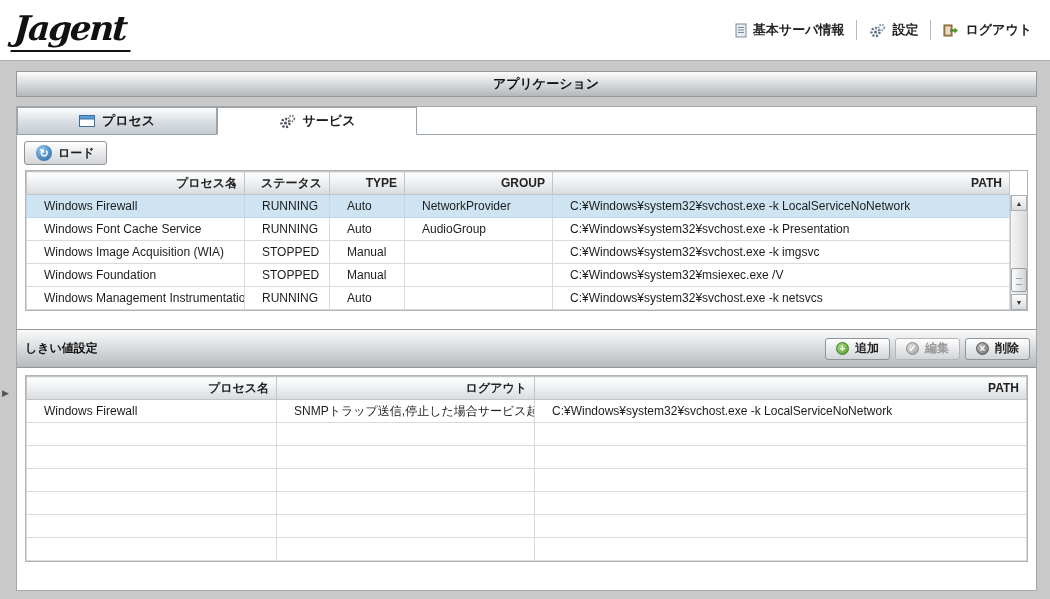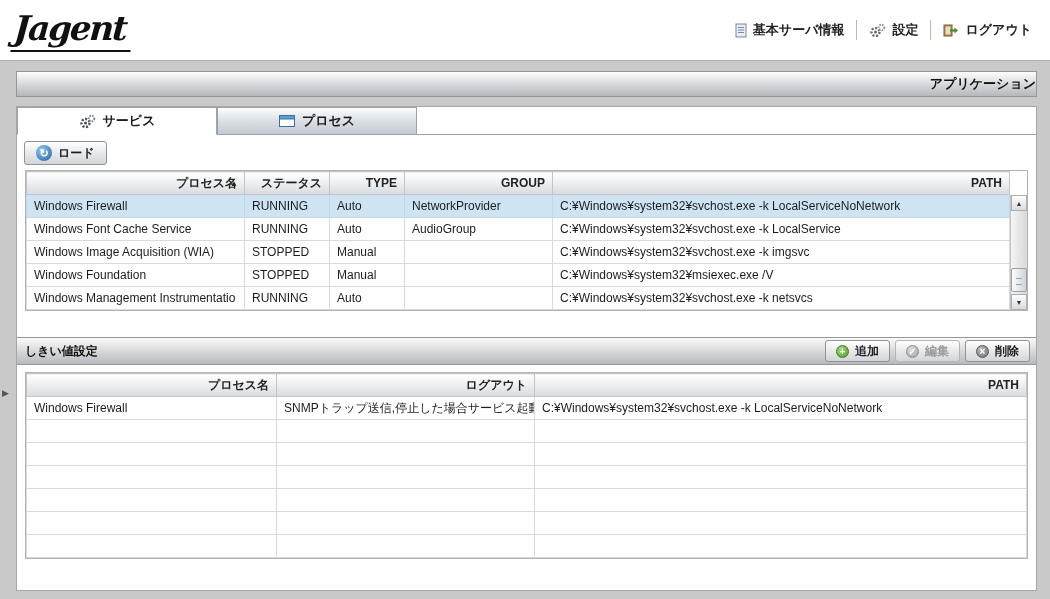--- a/index.html
+++ b/index.html
@@ -11,52 +11,52 @@
   .logo { font-family: "DejaVu Serif", serif; font-style: italic; font-weight: bold; font-size: 34px; letter-spacing: -2px; color: #111; border-bottom: 2px solid #111; padding: 0 6px 2px 2px; transform: skewX(-4deg); }
   .nav { display: flex; align-items: center; gap: 12px; justify-content: center; }
   .nav-item { display: flex; align-items: center; gap: 6px; font-weight: bold; font-size: 13px; color: #222; cursor: pointer; background: none; border: none; }
   .vsep { width: 1px; height: 20px; background: #b8b8b8; }
   .ic { display: inline-flex; align-items: center; }
 
   
   .main { position: relative; height: 539px; background: #c9c9c9; border-top: 1px solid #aeaeae; padding: 10px 13px 0 16px; }
   .panel-handle { position: absolute; left: 0; top: 322px; width: 11px; height: 20px; display: flex; align-items: center; justify-content: center; color: #555; font-size: 9px; cursor: pointer; }
 
-  .title-bar { height: 26px; border: 1px solid #979797; background: linear-gradient(#fdfdfd, #d4d7da 55%, #b4b8bc); display: flex; align-items: center; justify-content: flex-end; font-weight: bold; font-size: 13px; color: #111; padding-left: 39px; }
+  .title-bar { height: 26px; border: 1px solid #979797; background: linear-gradient(#fdfdfd, #d4d7da 55%, #b4b8bc); display: flex; align-items: center; justify-content: center; font-weight: bold; font-size: 13px; color: #111; padding-left: 39px; }
 
   .panel { margin-top: 9px; height: 485px; background: #fff; border: 1px solid #a7a7a7; overflow: hidden; }
 
   
   .tabs { height: 28px; display: flex; align-items: flex-end; border-bottom: 1px solid #9aa4ad; background: #fff; }
   .tab { width: 200px; height: 27px; display: flex; align-items: center; justify-content: center; gap: 7px; font-weight: bold; font-size: 13px; border: 1px solid #9aa4ad; border-bottom: none; background: linear-gradient(#fcfdfe, #d8dde2 55%, #c4cbd2); cursor: pointer; }
   .tab.active { background: #fff; margin-bottom: -1px; height: 28px; border-bottom: 1px solid #fff; }
 
   
   .toolbar { padding: 6px 7px 5px 7px; }
   .btn { display: inline-flex; align-items: center; gap: 6px; height: 24px; padding: 0 11px; border: 1px solid #8f9499; border-radius: 3px; background: linear-gradient(#ffffff, #e7e9eb 50%, #d3d6d9); font-weight: bold; font-size: 12px; color: #1c1c1c; cursor: pointer; font-family: inherit; }
   .load-ic { width: 16px; height: 16px; border-radius: 50%; background: radial-gradient(circle at 35% 30%, #8fc6ee, #1d62a0); color: #fff; font-size: 11px; line-height: 16px; text-align: center; }
 
   
   .table-area { margin: 0 8px; display: flex; border: 1px solid #b3b3b3; }
   table.grid { border-collapse: collapse; table-layout: fixed; width: 100%; background: #fff; }
   table.grid th { height: 23px; padding: 0 7px; text-align: right; font-size: 12px; font-weight: bold; color: #222; background: linear-gradient(#ffffff, #eaedef 55%, #d9dcdf); border: 1px solid #c2c5c8; white-space: nowrap; overflow: hidden; position: relative; }
-  table.grid td { height: 23px; padding: 0 7px; font-size: 12px; border: 1px solid #dadada; white-space: nowrap; overflow: hidden; }
+  table.grid td { height: 23px; padding: 0 17px; font-size: 12px; border: 1px solid #dadada; white-space: nowrap; overflow: hidden; }
   table.grid tr.selected td { background: #cfe4f3; border-color: #c2d8e8; }
   .sort { position: absolute; right: 6px; top: 7px; font-size: 8px; color: #222; }
   .svc-col { flex: 1; }
 
   
   .vscroll { width: 17px; display: flex; flex-direction: column; margin-top: 24px; background: linear-gradient(to right, #f5f5f5, #d8d8d8); border-left: 1px solid #c2c2c2; }
   .sbtn { height: 16px; display: flex; align-items: center; justify-content: center; font-size: 7px; color: #333; background: linear-gradient(#fdfdfd, #d9dcdf); border: 1px solid #aab0b6; cursor: pointer; }
   .strack { flex: 1; position: relative; }
   .sthumb { position: absolute; left: 0; right: 0; bottom: 2px; height: 24px; background: linear-gradient(to right, #fdfdfd, #cfd3d7); border: 1px solid #9aa0a6; border-radius: 2px; cursor: pointer; }
   .sthumb::after { content: ""; position: absolute; left: 4px; right: 4px; top: 9px; height: 5px; border-top: 1px solid #9aa0a6; border-bottom: 1px solid #9aa0a6; }
 
   
-  .thresh-bar { margin-top: 26px; height: 28px; border-top: 1px solid #979797; border-bottom: 1px solid #979797; background: linear-gradient(#fbfbfb, #d4d7da 55%, #b6babe); display: flex; align-items: center; justify-content: space-between; padding: 0 6px 0 8px; }
+  .thresh-bar { margin-top: 18px; height: 39px; border-top: 1px solid #979797; border-bottom: 1px solid #979797; background: linear-gradient(#fbfbfb, #d4d7da 55%, #b6babe); display: flex; align-items: center; justify-content: space-between; padding: 0 6px 0 8px; }
   .thresh-title { font-weight: bold; font-size: 12px; color: #111; }
   .thresh-btns { display: flex; gap: 5px; }
   .tbtn { height: 22px; padding: 0 10px; }
   .tbtn.disabled { color: #9b9b9b; border-color: #b3b6b9; cursor: default; }
   .cic { display: inline-block; width: 13px; height: 13px; border-radius: 50%; color: #fff; font-size: 10px; line-height: 12px; text-align: center; font-weight: bold; }
   .cic.green { background: radial-gradient(circle at 35% 30%, #a5d97a, #4f9e2a); border: 1px solid #3f7d21; }
   .cic.gray  { background: radial-gradient(circle at 35% 30%, #dedede, #a0a0a0); border: 1px solid #8c8c8c; }
   .cic.dark  { background: radial-gradient(circle at 35% 30%, #bdbdbd, #6e6e6e); border: 1px solid #565656; }
 
   .lower-wrap { margin: 7px 8px 0 8px; border: 1px solid #b3b3b3; }
@@ -108,38 +108,38 @@
   <div class="panel-handle">
     <span>▶</span>
   </div>
 
   <div class="title-bar">
     <span>アプリケーション</span>
   </div>
 
   <div class="panel">
     <div class="tabs">
+      <div class="tab">
+        <span class="ic">
+          <svg width="16" height="12" viewBox="0 0 16 12">
+              <rect x="0.5" y="0.5" width="15" height="11" fill="#ffffff" stroke="#3a6f9f"></rect>
+              <rect x="0.5" y="0.5" width="15" height="3.5" fill="#5a9fd4" stroke="#3a6f9f"></rect>
+            </svg>
+        </span>
+        <span>プロセス</span>
+      </div>
       <div class="tab active">
         <span class="ic">
           <svg width="17" height="15" viewBox="0 0 17 15">
               <circle cx="6.5" cy="9" r="4" fill="none" stroke="#444c54" stroke-width="2.4" stroke-dasharray="2 1.6"></circle>
               <circle cx="6.5" cy="9" r="1.5" fill="#444c54"></circle>
               <circle cx="12.5" cy="4.5" r="2.8" fill="none" stroke="#7d858d" stroke-width="2" stroke-dasharray="1.5 1.2"></circle>
             </svg>
         </span>
         <span>サービス</span>
-      </div>
-      <div class="tab">
-        <span class="ic">
-          <svg width="16" height="12" viewBox="0 0 16 12">
-              <rect x="0.5" y="0.5" width="15" height="11" fill="#ffffff" stroke="#3a6f9f"></rect>
-              <rect x="0.5" y="0.5" width="15" height="3.5" fill="#5a9fd4" stroke="#3a6f9f"></rect>
-            </svg>
-        </span>
-        <span>プロセス</span>
       </div>
     </div>
 
     <div class="toolbar">
       <button class="btn">
         <span class="load-ic">↻</span>
         <span>ロード</span>
       </button>
     </div>
 
@@ -171,21 +171,21 @@
                 <td>RUNNING</td>
                 <td>Auto</td>
                 <td>NetworkProvider</td>
                 <td>C:¥Windows¥system32¥svchost.exe -k LocalServiceNoNetwork</td>
               </tr>
               <tr>
                 <td>Windows Font Cache Service</td>
                 <td>RUNNING</td>
                 <td>Auto</td>
                 <td>AudioGroup</td>
-                <td>C:¥Windows¥system32¥svchost.exe -k LocalService</td>
+                <td>C:¥Windows¥system32¥svchost.exe -k Presentation</td>
               </tr>
               <tr>
                 <td>Windows Image Acquisition (WIA)</td>
                 <td>STOPPED</td>
                 <td>Manual</td>
                 <td></td>
                 <td>C:¥Windows¥system32¥svchost.exe -k imgsvc</td>
               </tr>
               <tr>
                 <td>Windows Foundation</td>

